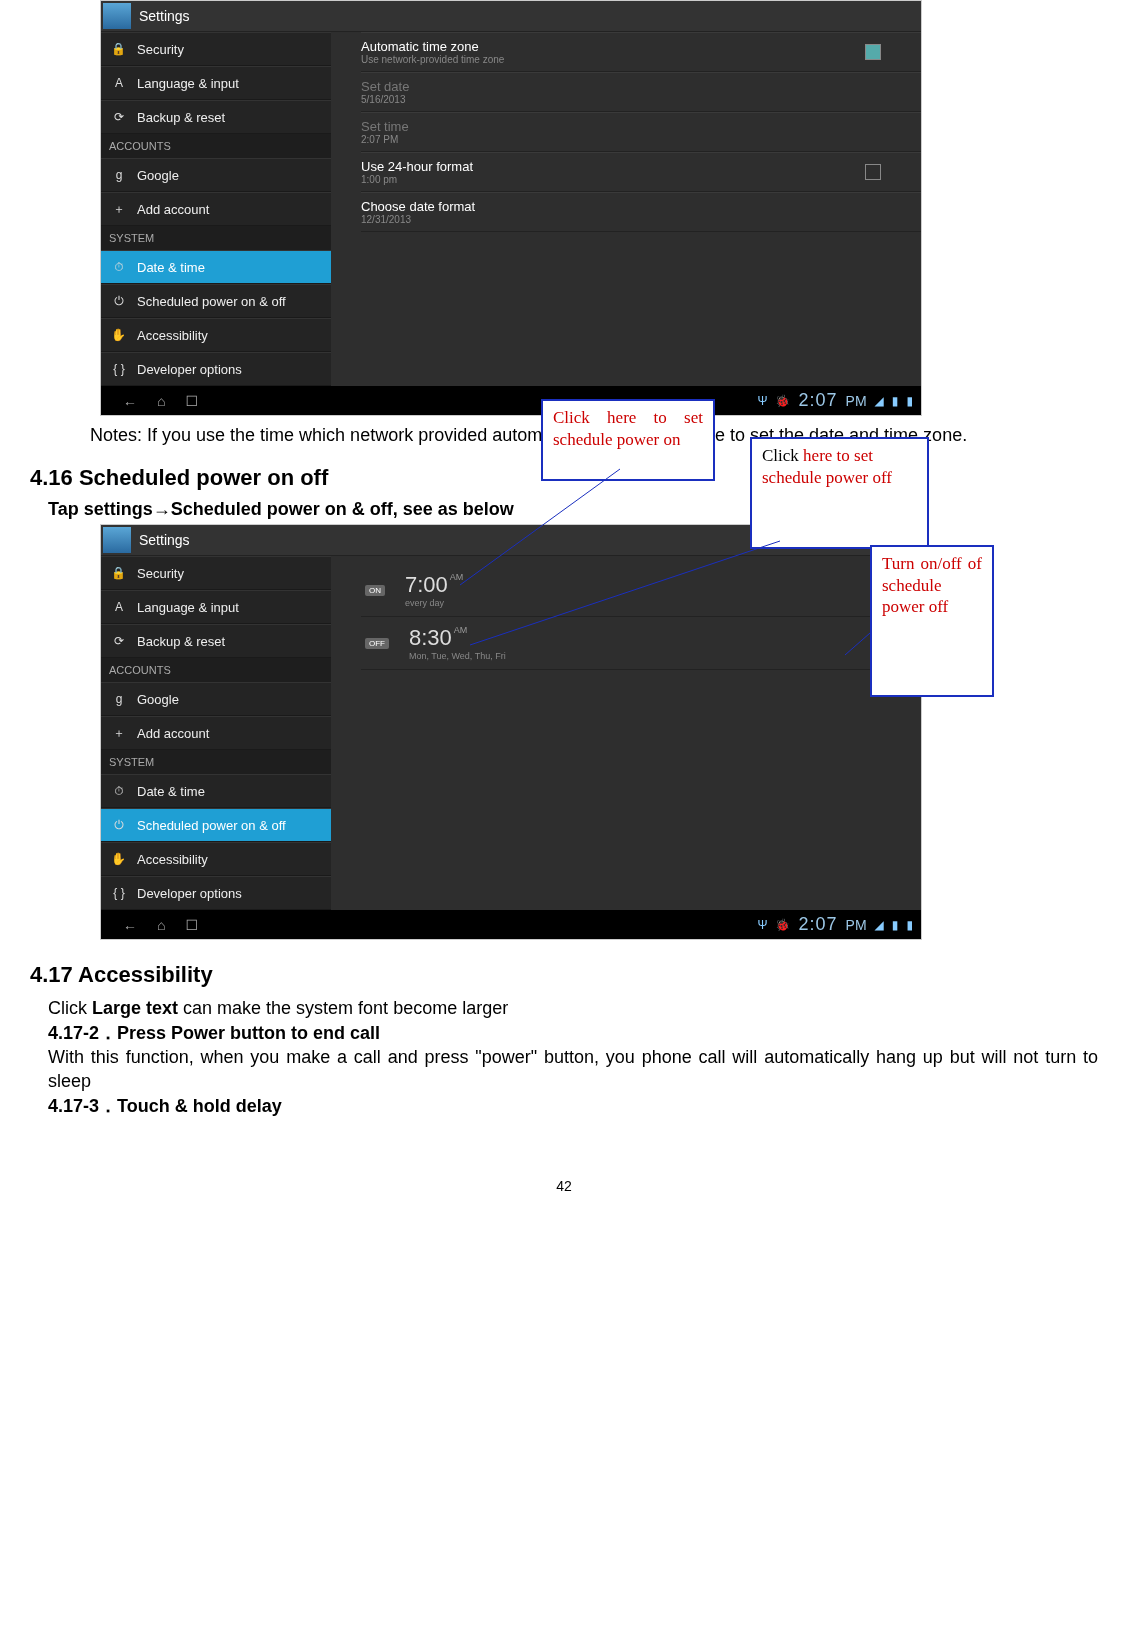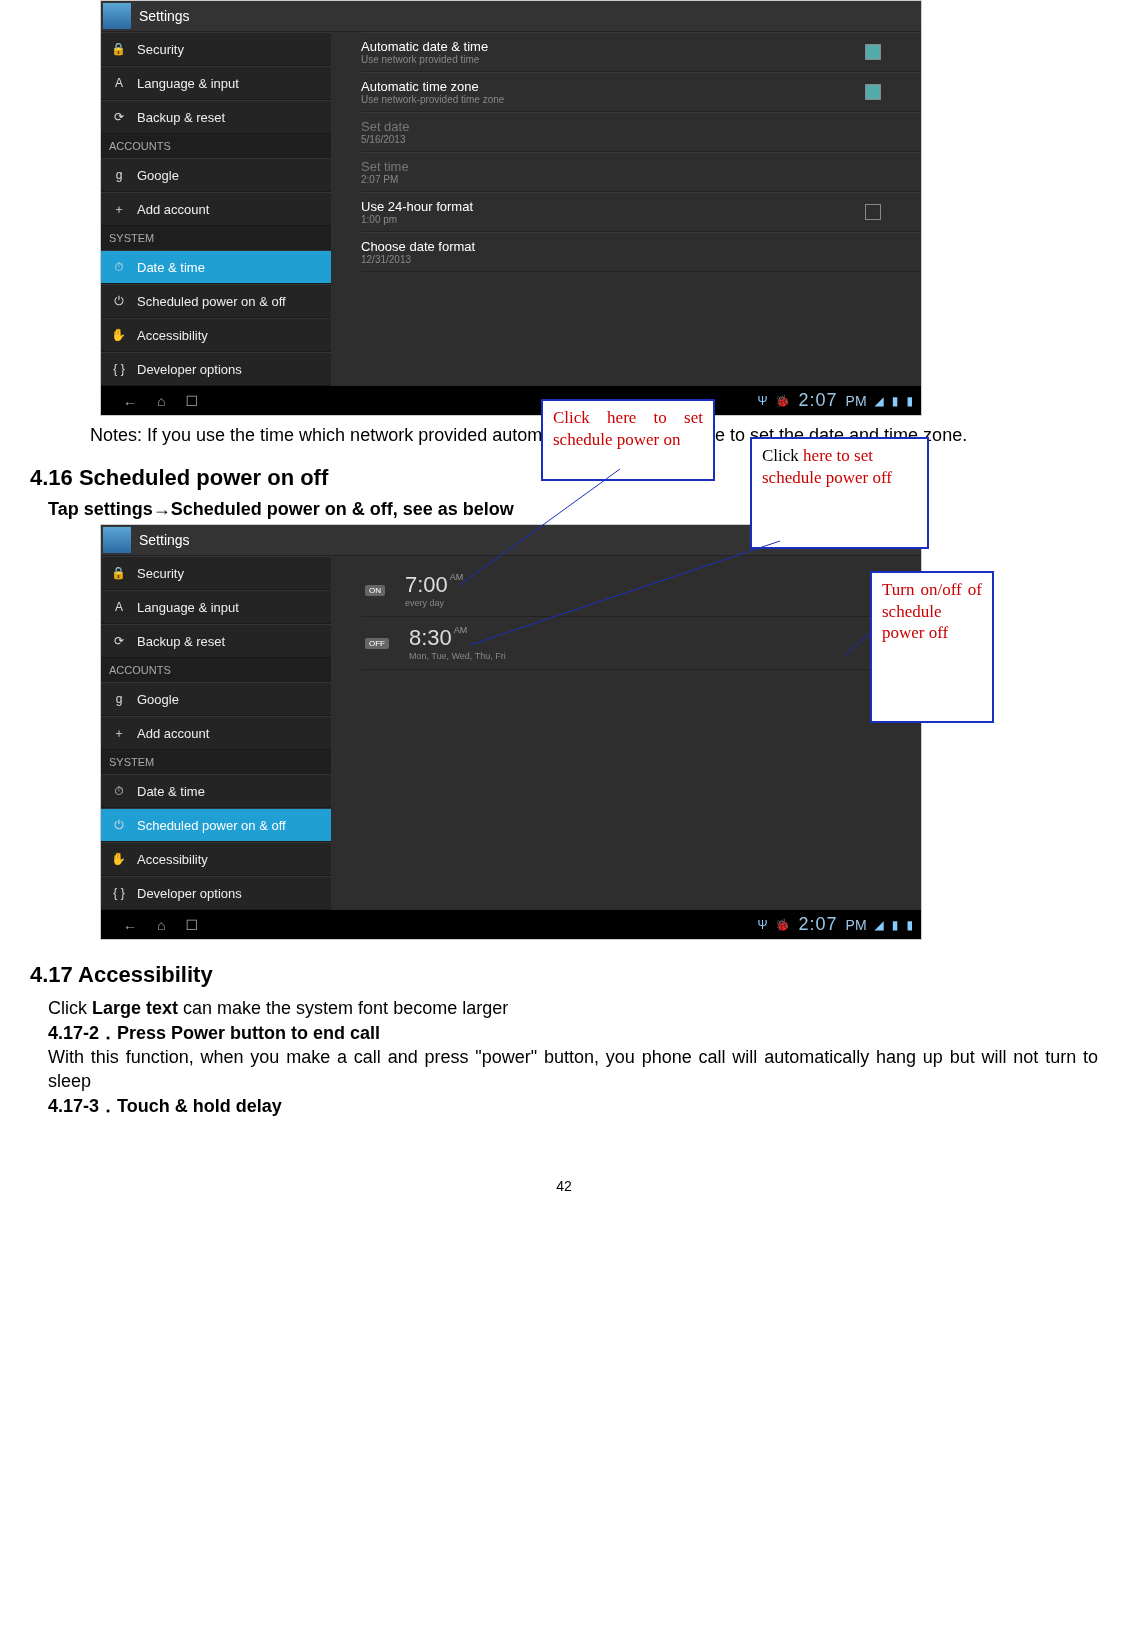--- a/index.html
+++ b/index.html
@@ -200,27 +200,20 @@
           <div class="side-item">
             <span class="side-icon">✋</span>
             <span>Accessibility</span>
           </div>
           <div class="side-item">
             <span class="side-icon">{ }</span>
             <span>Developer options</span>
           </div>
         </div>
       <div class="detail" id="dt1">
-          <div class="det-item">
-            <div class="texts">
-              <div class="det-title">Automatic date &amp; time</div>
-              <div class="det-sub">Use network provided time</div>
-            </div>
-            <div class="checkbox checked"></div>
-          </div>
           <div class="det-item">
             <div class="texts">
               <div class="det-title">Automatic time zone</div>
               <div class="det-sub">Use network-provided time zone</div>
             </div>
             <div class="checkbox checked"></div>
           </div>
           <div class="det-item">
             <div class="texts">
               <div class="det-title disabled">Set date</div>
@@ -357,21 +350,21 @@
       <line x1="190" y1="4" x2="30" y2="120" stroke="#1a2fbf" stroke-width="1"></line>
     </svg>
 
     <div class="callout black" style="left:720px; top:-28px; width:155px; height:96px;">
       <span style="color:#000;">Click </span><span style="color:#c00;">here to set schedule power off</span>
     </div>
     <svg style="position:absolute; left:420px; top:70px; width:350px; height:120px; pointer-events:none;">
       <line x1="330" y1="6" x2="20" y2="110" stroke="#1a2fbf" stroke-width="1"></line>
     </svg>
 
-    <div class="callout" style="left:840px; top:106px; width:100px; height:136px; text-align:justify;">
+    <div class="callout" style="left:840px; top:80px; width:100px; height:136px; text-align:justify;">
       <span>Turn on/off of schedule power off</span>
     </div>
     <svg style="position:absolute; left:810px; top:160px; width:60px; height:40px; pointer-events:none;">
       <line x1="30" y1="8" x2="5" y2="30" stroke="#1a2fbf" stroke-width="1"></line>
     </svg>
   </div>
 
   <h2 class="section" style="margin-top:22px;">4.17 Accessibility</h2>
 
   <div class="body-text">

